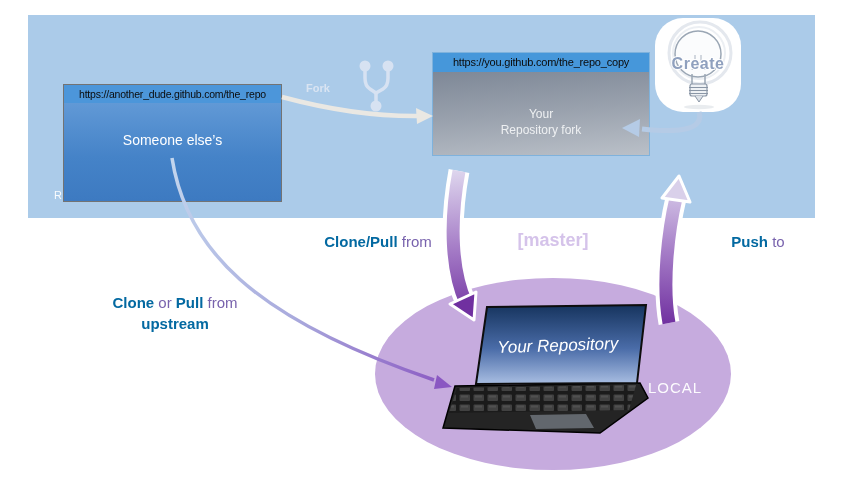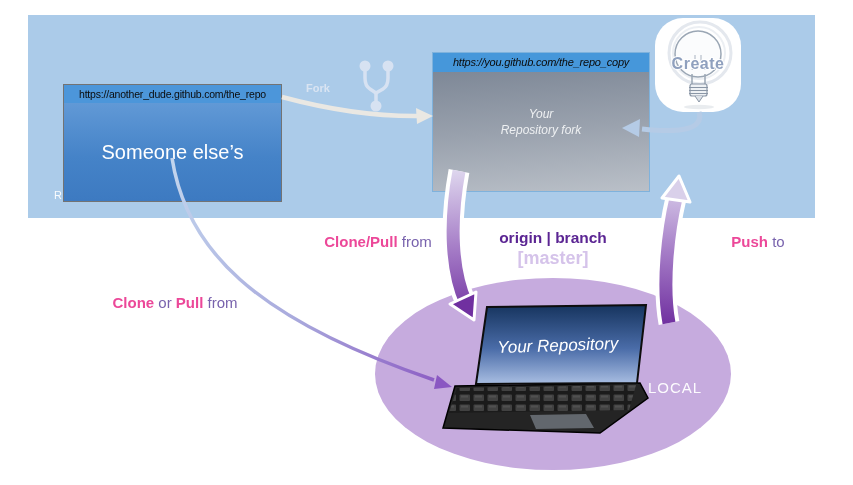--- a/index.html
+++ b/index.html
@@ -9,40 +9,40 @@
   }
   .abs{position:absolute;}
   
   .remote-band{left:28px;top:15px;width:787px;height:203px;background:#abcbe9;}
   .remote-label{left:54px;top:189px;font-size:11px;letter-spacing:.8px;color:rgba(255,255,255,.93);}
   .local-ellipse{left:375px;top:278px;width:356px;height:192px;border-radius:50%;background:#c6abde;}
   .local-label{left:648px;top:379px;font-size:15px;letter-spacing:1px;color:rgba(255,255,255,.95);}
   
   .repo-box{box-sizing:border-box;z-index:2;}
   .upstream-box{left:63px;top:40px;width:219px;height:118px;border:1px solid #737373;margin-top:44px;}
-  .fork-box{left:432px;top:52px;width:218px;height:140px;border:1px solid #7fb2dc;font-style:italic;}
+  .fork-box{left:432px;top:52px;width:218px;height:104px;border:1px solid #7fb2dc;}
   .repo-header{height:18px;line-height:18px;text-align:center;white-space:nowrap;overflow:hidden;
     font-size:10.5px;letter-spacing:-.2px;color:#0b0b0b;}
   .upstream-box .repo-header{background:#4c96da;}
   .fork-box .repo-header{height:19px;line-height:19px;font-size:11px;background:#4697da;}
   .repo-body{height:calc(100% - 18px);text-align:center;color:#fff;}
   .upstream-box .repo-body{background:linear-gradient(180deg,#6199d6 0%,#4583c8 55%,#3d7ac1 100%);
-    font-size:20px;line-height:1.32;padding-top:36px;box-sizing:border-box;}
+    font-size:14px;line-height:1.32;padding-top:28px;box-sizing:border-box;}
   .fork-box .repo-body{height:calc(100% - 19px);background:linear-gradient(175deg,#7e8897 0%,#99a1ad 48%,#bac0c8 100%);
     color:#eef0f2;font-size:12px;line-height:1.35;padding-top:34px;box-sizing:border-box;}
   
   .fork-label{left:306px;top:82px;font-size:11px;font-weight:bold;color:#d9e4f2;z-index:3;}
   
   .bulb-box{left:655px;top:18px;width:86px;height:94px;background:#fff;z-index:2;border-radius:28px;}
   
   .overlay{left:0;top:0;width:853px;height:485px;z-index:3;pointer-events:none;}
   .laptop{left:430px;top:293px;width:230px;height:150px;z-index:4;}
   
   .plabel{z-index:5;font-size:15px;text-align:center;color:#7862ad;}
-  .plabel b{color:#ec4899;margin-top:17px;}
+  .plabel b{color:#0369a1;margin-top:17px;}
   .clone-pull-label{left:293px;top:233px;width:170px;}
   .origin-branch-label{left:470px;top:229px;width:166px;}
   .origin-line1{font-weight:bold;font-size:15.5px;color:#5b2593;}
   .origin-line2{font-weight:bold;font-size:18px;color:#d5c3ea;margin-top:1px;}
   .push-label{left:703px;top:233px;width:110px;}
   .clone-upstream-label{left:93px;top:292px;width:164px;line-height:1.4;}
 </style>
 </head>
 <body>
 
@@ -158,23 +158,23 @@
     <polygon points="100,122 156,121 164,135 106,136" fill="#6d737a" opacity="0.85"></polygon>
     <polygon points="57,14 216,12 207,90 46,91" fill="url(#gscr)" stroke="#0d0d0d" stroke-width="2"></polygon>
     <text x="128" y="58" text-anchor="middle" font-size="17" font-style="italic" fill="#ffffff" transform="rotate(-2 128 58)">Your Repository</text>
   </svg>
 
   <div class="abs local-label" style="z-index:5">LOCAL</div>
 
   <div class="abs plabel clone-pull-label"><b>Clone/Pull</b><span> from</span></div>
 
   <div class="abs plabel origin-branch-label">
-    <div class="origin-line1">origin | branch</div>
     <div class="origin-line2">[master]</div>
   </div>
 
   <div class="abs plabel push-label"><b>Push</b><span> to</span></div>
 
   <div class="abs plabel clone-upstream-label">
     <div><b>Clone</b><span> or </span><b>Pull</b><span> from</span></div>
+    <div><b>upstream</b></div>
   </div>
 
 </div>
 
 </body></html>

